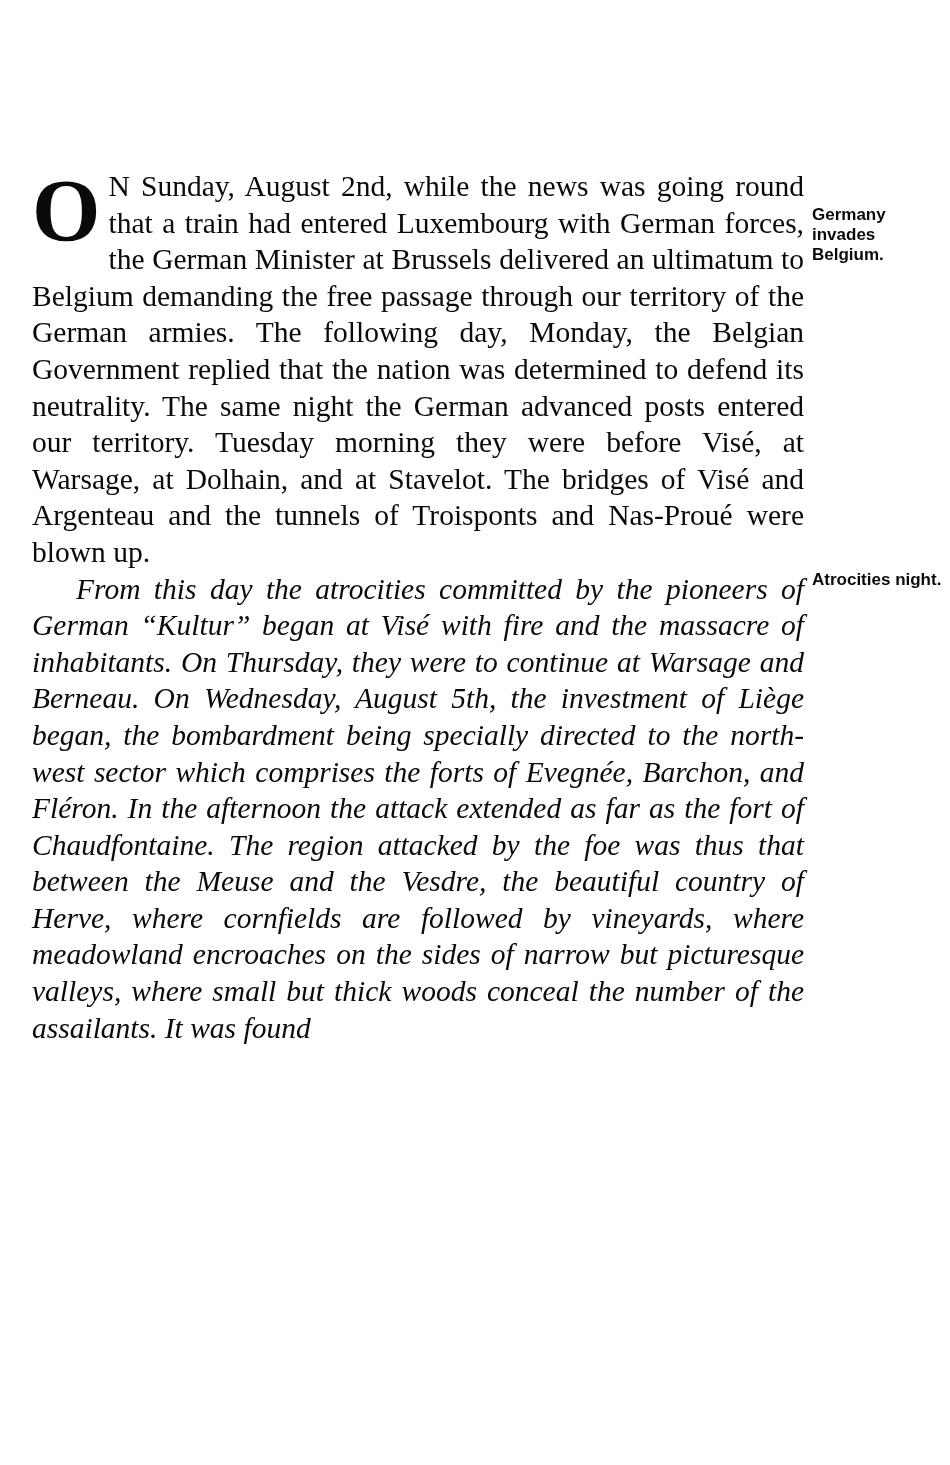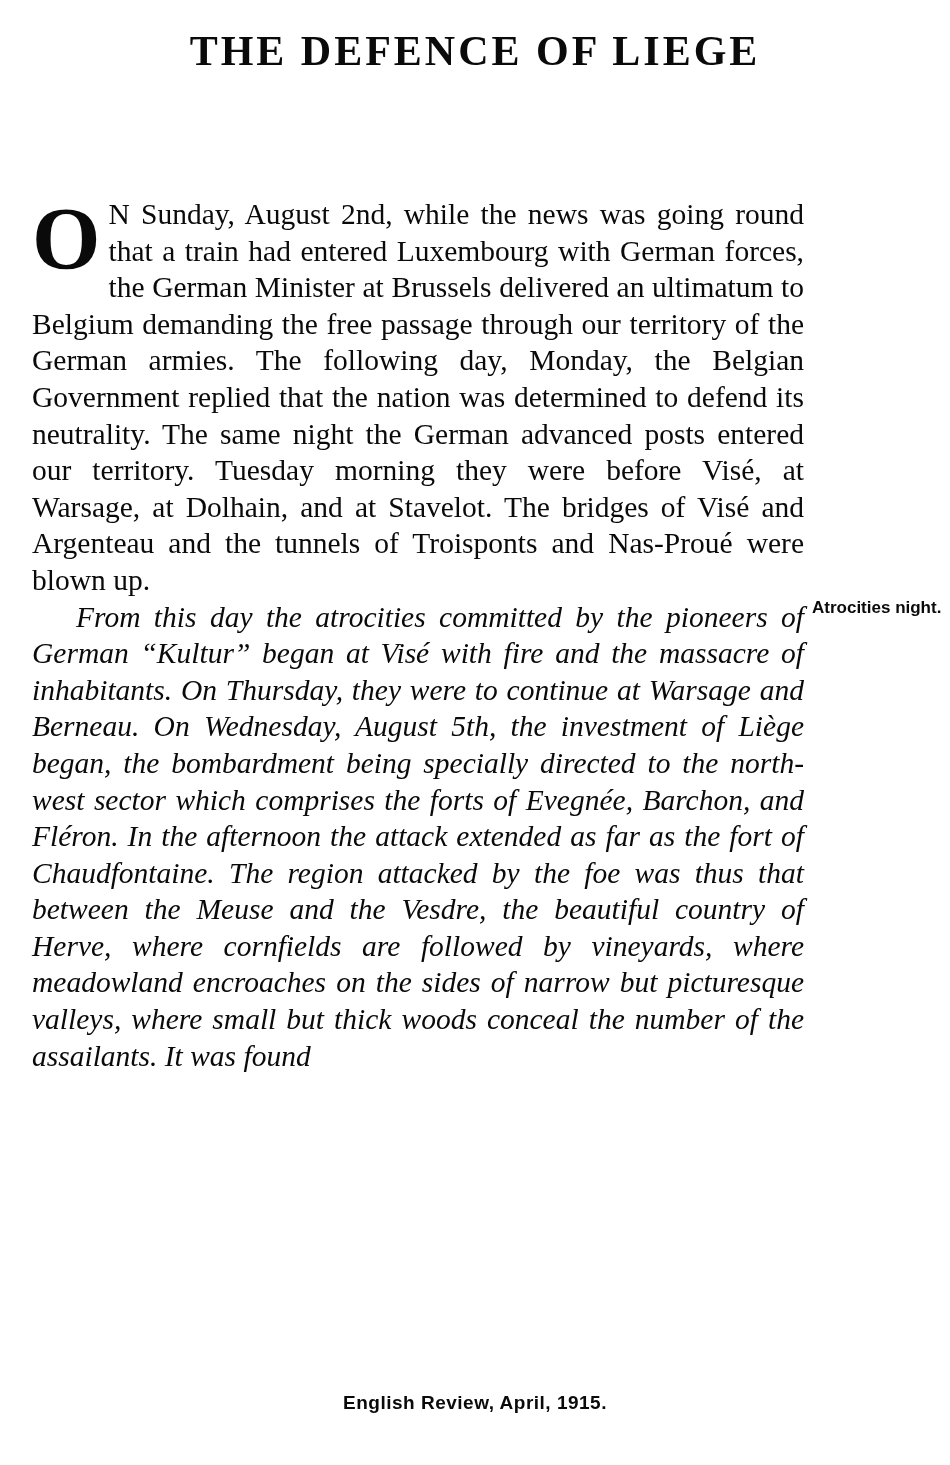--- a/index.html
+++ b/index.html
@@ -101,24 +101,23 @@
     font-family: "Liberation Serif", serif;
     font-size: 28px;
     font-weight: normal;
   }
 </style>
 </head>
 <body>
 
 <div class="page">
 
-  <h1 class="title">THE DEFENCE OF LIEGE</h1>
 
   <div class="body-col">
     <p class="para dropcap-para"><span class="dropcap">O</span><span>N Sunday, August 2nd, while the news was going round that a train had entered Luxembourg with German forces, the German Minister at Brussels delivered an ultimatum to Belgium demanding the free passage through our territory of the German armies.  The following day, Monday, the Belgian Government replied that the nation was determined to defend its neutrality.  The same night the German advanced posts entered our territory.  Tuesday morning they were before Visé, at Warsage, at Dolhain, and at Stavelot.  The bridges of Visé and Argenteau and the tunnels of Troisponts and Nas-Proué were blown up.</span></p>
     <p class="para">From this day the atrocities committed by the pioneers of German “Kultur” began at Visé with fire and the massacre of inhabitants.  On Thursday, they were to continue at Warsage and Berneau.  On Wednesday, August 5th, the investment of Liège began, the bombardment being specially directed to the north-west sector which comprises the forts of Evegnée, Barchon, and Fléron.  In the afternoon the attack extended as far as the fort of Chaudfontaine.  The region attacked by the foe was thus that between the Meuse and the Vesdre, the beautiful country of Herve, where cornfields are followed by vineyards, where meadowland encroaches on the sides of narrow but picturesque valleys, where small but thick woods conceal the number of the assailants.  It was found</p>
   </div>
 
+  <div class="sidenote sidenote-1">Germany invades Belgium.</div>
   <div class="sidenote sidenote-2">Atrocities night.</div>
 
-  <div class="footnote">English Review, April, 1915.</div>
 
 </div>
 
 </body></html>

